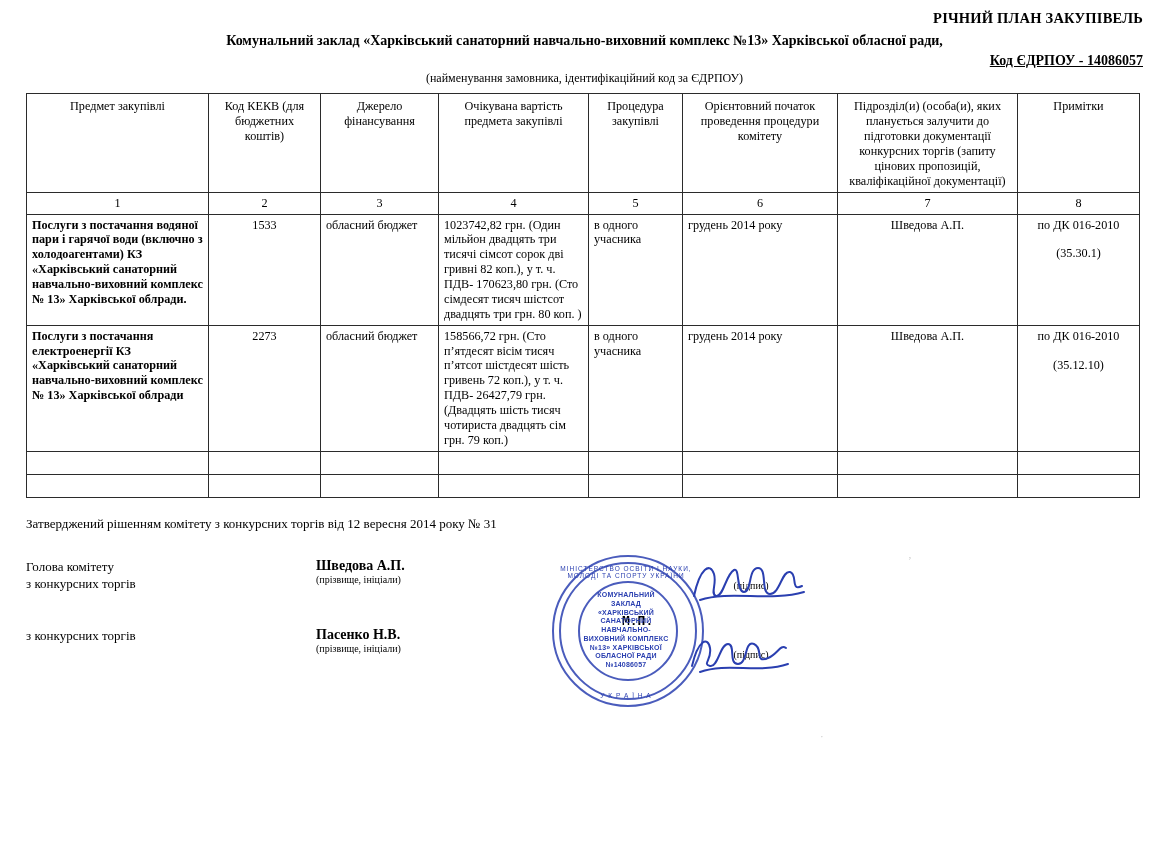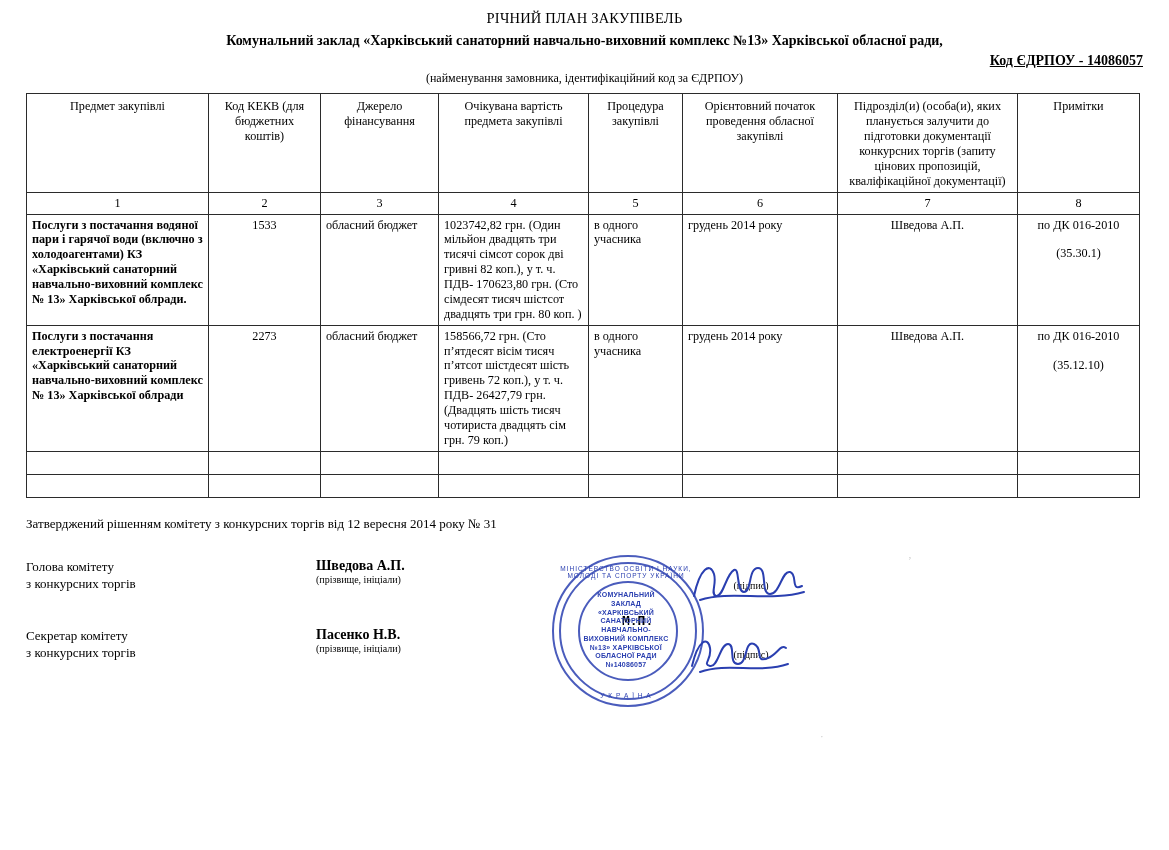--- a/index.html
+++ b/index.html
@@ -20,23 +20,24 @@
     width: 1169px;
     height: 850px;
     box-sizing: border-box;
     padding: 10px 26px 0 26px;
   }
   .doc-header {
     text-align: center;
     line-height: 1.22;
   }
   .title-main {
-    font-weight: normal;
+    font-weight: bold;
     font-size: 14.5px;
     letter-spacing: 0.2px;
+    text-align: right;
   }
   .title-year {
     font-weight: bold;
     font-size: 13.5px;
     text-decoration: underline;
     margin-top: 1px;
   }
   .title-org {
     font-weight: bold;
     font-size: 14px;
@@ -211,21 +212,21 @@
         <col class="c7">
         <col class="c8">
     </colgroup>
     <thead>
       <tr>
         <th>Предмет закупівлі</th>
         <th>Код КЕКВ (для бюджетних коштів)</th>
         <th>Джерело фінансування</th>
         <th>Очікувана вартість предмета закупівлі</th>
         <th>Процедура закупівлі</th>
-        <th>Орієнтовний початок проведення обласної закупівлі</th>
+        <th>Орієнтовний початок проведення процедури комітету</th>
         <th>Підрозділ(и) (особа(и), яких планується залучити до підготовки документації конкурсних торгів (запиту цінових пропозицій, кваліфікаційної документації)</th>
         <th>Примітки</th>
       </tr>
       <tr class="colnum">
         <td>1</td>
         <td>2</td>
         <td>3</td>
         <td>4</td>
         <td>5</td>
         <td>6</td>
@@ -297,21 +298,20 @@
       <div class="sign-name-col">
         <div class="sign-name">Шведова А.П.</div>
         <div class="sign-hint">(прізвище, ініціали)</div>
       </div>
       <div style="width:160px"></div>
       <div class="sign-hint-right" style="margin-top:22px">(підпис)</div>
     </div>
 
     <div class="sign-row" style="margin-top:34px">
       <div class="sign-role">
-        <div>Секретар комітету</div>
         <div>з конкурсних торгів</div>
       </div>
       <div class="sign-name-col">
         <div class="sign-name">Пасенко Н.В.</div>
         <div class="sign-hint">(прізвище, ініціали)</div>
       </div>
       <div style="width:160px"></div>
       <div class="sign-hint-right" style="margin-top:22px">(підпис)</div>
     </div>
 

